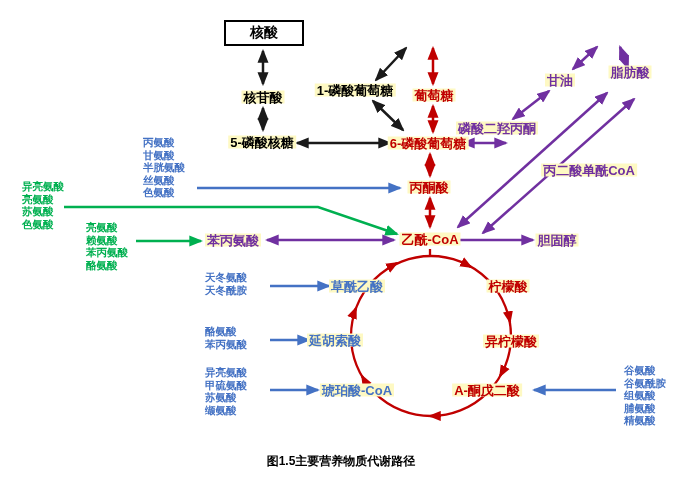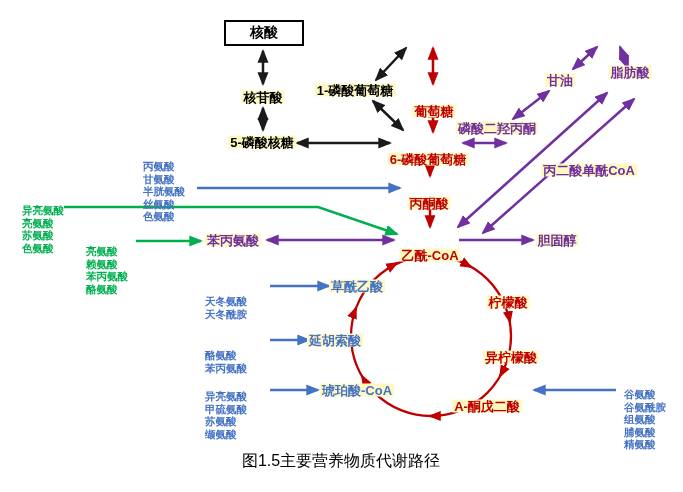--- a/index.html
+++ b/index.html
@@ -13,28 +13,28 @@
     font-size:13px;font-weight:bold;white-space:nowrap;
     background:#fef9c3;padding:0 2px;line-height:13px;
   }
   .box{
     position:absolute;transform:translate(-50%,-50%);
     font-size:14px;font-weight:bold;color:#000;
     border:2px solid #000;background:#fff;padding:2px 24px;white-space:nowrap;
   }
   .aa{
     position:absolute;font-size:10.5px;font-weight:bold;
-    line-height:12.6px;white-space:nowrap;margin-top:24px;
+    line-height:12.6px;white-space:nowrap;
   }
   .caption{
     position:absolute;transform:translate(-50%,-50%);
-    font-size:16px;font-weight:normal;color:#000;white-space:nowrap;
+    font-size:12px;font-weight:bold;color:#000;white-space:nowrap;
   }
   .c-black{color:#000;}
-  .c-red{color:var(--c-red,#c00000);margin-top:16px;}
+  .c-red{color:var(--c-red,#c00000);}
   .c-purple{color:var(--c-purple,#7030a0);}
   .c-blue{color:var(--c-blue,#4472c4);}
   .c-green{color:var(--c-green,#00b050);}
   .ln{fill:none;stroke-width:2.5;}
   .lnthin{fill:none;stroke-width:2.3;}
   .sk-black{stroke:#1a1a1a;}
   .sk-red{stroke:var(--c-red,#c00000);}
   .sk-purple{stroke:var(--c-purple,#7030a0);}
   .sk-blue{stroke:var(--c-blue,#4472c4);}
   .sk-green{stroke:var(--c-green,#00b050);}

